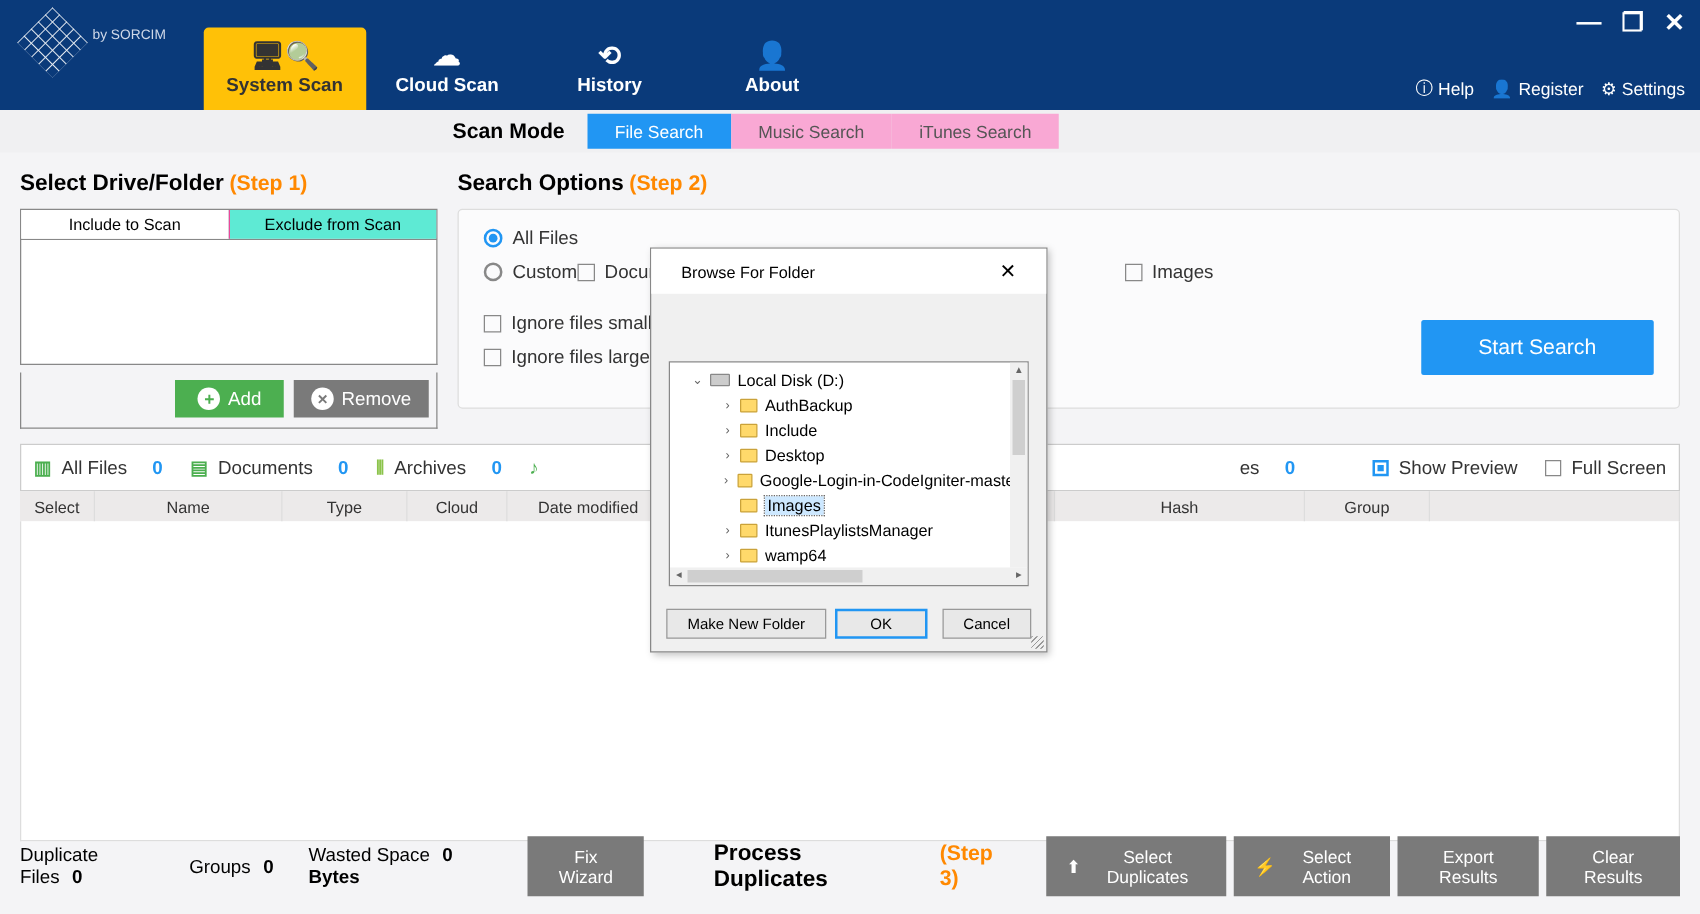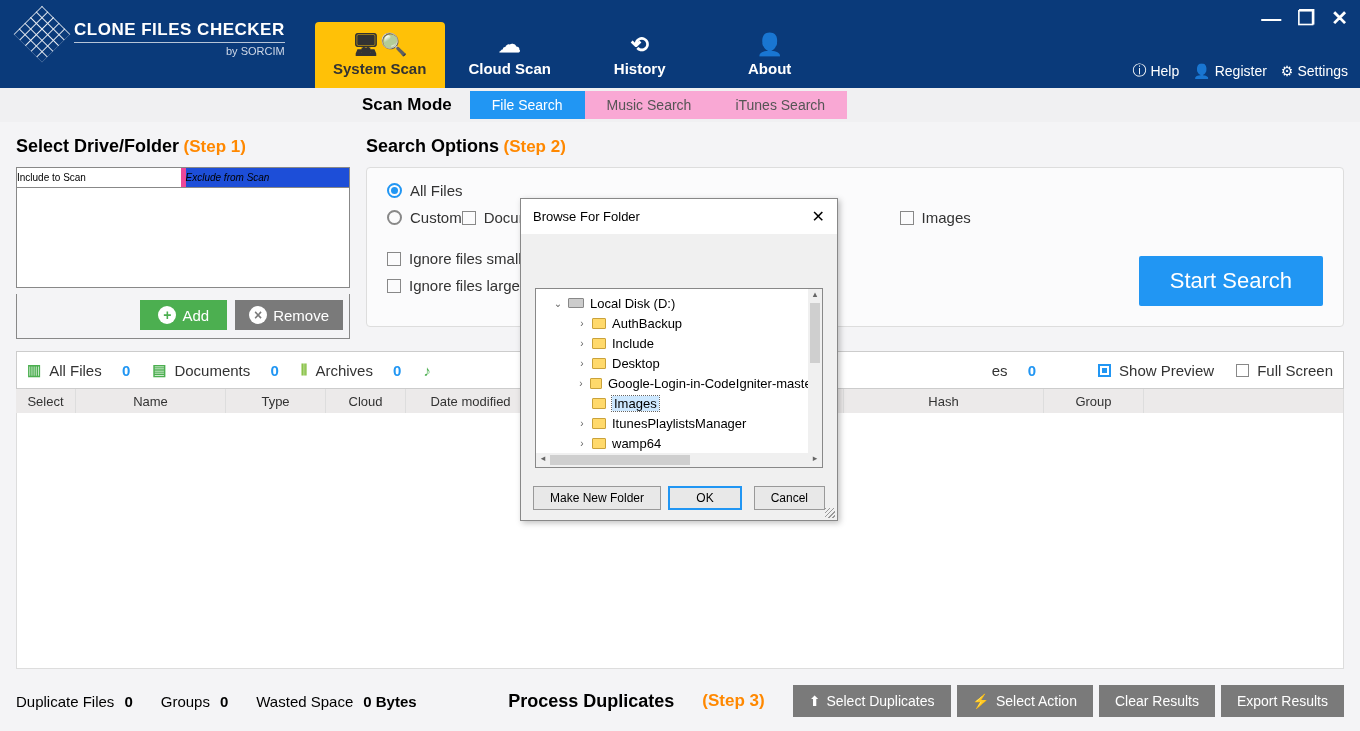--- a/index.html
+++ b/index.html
@@ -31,39 +31,39 @@
 .scanmode-bar .label { font-weight: 700; font-size: 17px; margin-right: 18px; }
 .scanmode-bar .smtab { padding: 6px 22px; font-size: 14px; background: #f9a8d4; color: #555; cursor: pointer; }
 .scanmode-bar .smtab.active { background: #2196f3; color: white; }
 
 .content { display: flex; padding: 14px 16px 0 16px; gap: 16px; }
 
 .left-pane { width: 334px; }
 .section-title { font-size: 18px; font-weight: 700; }
 .step { color: #ff8800; font-weight: 700; font-size: 17px; }
 .tabs2 { display: flex; margin-top: 10px; border: 1px solid #888; }
-.tabs2 .t { flex: 1; text-align: left; font-size: 10px; padding: 4px 0; cursor: pointer; }
+.tabs2 .t { flex: 1; text-align: center; font-size: 13px; padding: 4px 0; cursor: pointer; }
 .tabs2 .t.active { background: white; }
-.tabs2 .t.inactive { background: #1d4ed8; border-left: 5px solid #ec4899; font-style: italic; }
+.tabs2 .t.inactive { background: #5eead4; border-left: 1px solid #ec4899; }
 .scan-list { border: 1px solid #888; border-top: none; height: 100px; background: white; }
 .left-buttons { display: flex; gap: 8px; justify-content: flex-end; margin-top: 6px; padding-bottom: 8px; border: 1px solid #888; border-top: none; padding-top: 6px; padding-right: 6px; }
 .btn-add { background: #4caf50; color: white; border: none; padding: 6px 18px; font-size: 15px; display: flex; align-items: center; gap: 6px; cursor: pointer; }
 .btn-remove { background: #7a7a7a; color: white; border: none; padding: 6px 14px; font-size: 15px; display: flex; align-items: center; gap: 6px; cursor: pointer; }
 .circ { display: inline-flex; width: 18px; height: 18px; border-radius: 50%; background: white; align-items: center; justify-content: center; font-weight: bold; font-size: 14px; }
 .btn-add .circ { color: #4caf50; } .btn-remove .circ { color: #7a7a7a; }
 
 .right-pane { flex: 1; }
 .options-box { border: 1px solid #ddd; border-radius: 4px; padding: 14px 20px; margin-top: 10px; background: #fbfbfc; position: relative; height: 160px; }
 .radio-row, .check-row { display: flex; align-items: center; gap: 8px; margin-bottom: 10px; font-size: 15px; color: #333; }
 .radio { width: 15px; height: 15px; border: 2px solid #2196f3; border-radius: 50%; display: inline-flex; align-items: center; justify-content: center; }
 .radio.checked::after { content: ""; width: 7px; height: 7px; background: #2196f3; border-radius: 50%; }
 .radio.empty { border-color: #888; }
 .chk { width: 14px; height: 14px; border: 1.5px solid #888; display: inline-block; }
 .options-inline { display: flex; gap: 0; margin-left: 0; }
-.start-search { position: absolute; right: 20px; top: 88px; background: #2196f3; color: white; border: none; padding: 12px 31px; font-size: 22px; cursor: pointer; border-radius: 2px; }
+.start-search { position: absolute; right: 20px; top: 88px; background: #2196f3; color: white; border: none; padding: 12px 46px; font-size: 17px; cursor: pointer; border-radius: 2px; }
 
 .filters-bar { margin: 12px 16px 0 16px; border: 1px solid #ccc; background: white; height: 38px; display: flex; align-items: center; padding: 0 10px; gap: 22px; font-size: 15px; }
 .filter-item { display: flex; align-items: center; gap: 8px; color: #333; }
 .filter-item .cnt { font-weight: 700; color: #2196f3; }
 .filter-item .fic { color: #4caf50; font-weight: bold; }
 .filter-item.arch .fic { color: #8bc34a; }
 .filters-bar .spacer { flex: 1; }
 .preview-chk { width: 13px; height: 13px; border: 2px solid #2196f3; display: inline-flex; align-items: center; justify-content: center; }
 .preview-chk::after { content: ""; width: 5px; height: 5px; background: #2196f3; }
 .chk2 { width: 13px; height: 13px; border: 1.5px solid #888; display: inline-block; }
@@ -75,21 +75,21 @@
 .footer { position: absolute; bottom: 14px; left: 0; right: 0; padding: 0 16px; display: flex; align-items: center; gap: 28px; font-size: 15px; }
 .footer .stat b { margin-left: 10px; }
 .footer .spacer { flex: 1; }
 .btn-gray { background: #7a7a7a; color: white; border: none; padding: 8px 16px; font-size: 14px; cursor: pointer; }
 .btn-gray.icon { display: flex; align-items: center; gap: 6px; }
 .process-label { font-weight: 700; font-size: 18px; }
 .footer-buttons { display: flex; gap: 6px; }
 
 
 .dialog { position: absolute; left: 520px; top: 198px; width: 318px; background: #f0f0f0; border: 1px solid #888; box-shadow: 2px 2px 6px rgba(0,0,0,.25); }
-.dialog-title { display: flex; justify-content: space-between; align-items: center; padding: 8px 12px; font-size: 13px; background: white; gap: 35px; }
+.dialog-title { display: flex; justify-content: space-between; align-items: center; padding: 8px 24px; font-size: 13px; background: white; gap: 35px; }
 .dialog-title .x { font-size: 16px; cursor: pointer; }
 .tree-box { margin: 54px 14px 10px 14px; background: white; border: 1px solid #888; height: 180px; position: relative; font-size: 13px; overflow: hidden; }
 .tree-inner { padding: 4px 6px; }
 .tree-row { display: flex; align-items: center; gap: 4px; height: 20px; white-space: nowrap; }
 .expander { width: 12px; color: #666; font-size: 10px; text-align: center; cursor: pointer; }
 .drive-icon { width: 16px; height: 10px; background: #ccc; border: 1px solid #888; border-radius: 1px; margin-right: 2px; }
 .folder-icon { width: 14px; height: 11px; background: #ffd96b; border: 1px solid #caa23a; border-radius: 1px; margin-right: 2px; }
 .tree-row.selected span.name { background: #cde8ff; outline: 1px dotted #666; padding: 0 2px; }
 .tree-scroll-v { position: absolute; right: 0; top: 0; bottom: 14px; width: 14px; background: #f0f0f0; }
 .tree-scroll-v .arrow { height: 14px; text-align: center; font-size: 9px; color: #666; }
@@ -102,21 +102,20 @@
 .dbtn.primary { border: 2px solid #2196f3; padding: 3px 26px; }
 .dialog-resize { position: absolute; right: 2px; bottom: 2px; width: 10px; height: 10px; background: repeating-linear-gradient(135deg,#999 0 1px,transparent 1px 3px); }
 </style>
 </head>
 <body>
 
 <div class="topbar">
   <div class="logo-area">
     <div class="logo-diamond"></div>
     <div class="logo-text">
-      <div class="title">CLONE FILES CHECKER</div>
       <div class="subtitle">by SORCIM</div>
     </div>
   </div>
   <div class="tabs">
     <div class="tab active">
       <span class="ticon">🖥🔍</span>
       <span>System Scan</span>
     </div>
     <div class="tab">
       <span class="ticon">☁</span>
@@ -249,34 +248,35 @@
   <div style="width:200px">Hash</div>
   <div style="width:100px">Group</div>
   <div style="width:200px"></div>
 </div>
 <div class="table-body"></div>
 
 <div class="footer">
   <div class="stat"><span>Duplicate Files</span><b>0</b></div>
   <div class="stat"><span>Groups</span><b>0</b></div>
   <div class="stat"><span>Wasted Space</span><b>0 Bytes</b></div>
+  <button class="btn-gray">Fix Wizard</button>
   <div class="spacer"></div>
   <span class="process-label">Process Duplicates</span>
   <span class="step">(Step 3)</span>
   <div class="footer-buttons">
     <button class="btn-gray icon">
         <span>⬆</span>
         <span>Select Duplicates</span>
       </button>
     <button class="btn-gray icon">
         <span>⚡</span>
         <span>Select Action</span>
       </button>
+    <button class="btn-gray">Export Results</button>
     <button class="btn-gray">Clear Results</button>
-    <button class="btn-gray">Export Results</button>
   </div>
 </div>
 
 <div class="dialog">
   <div class="dialog-title">
     <span>Browse For Folder</span>
     <span class="x">✕</span>
   </div>
   <div class="tree-box">
     <div class="tree-inner">

